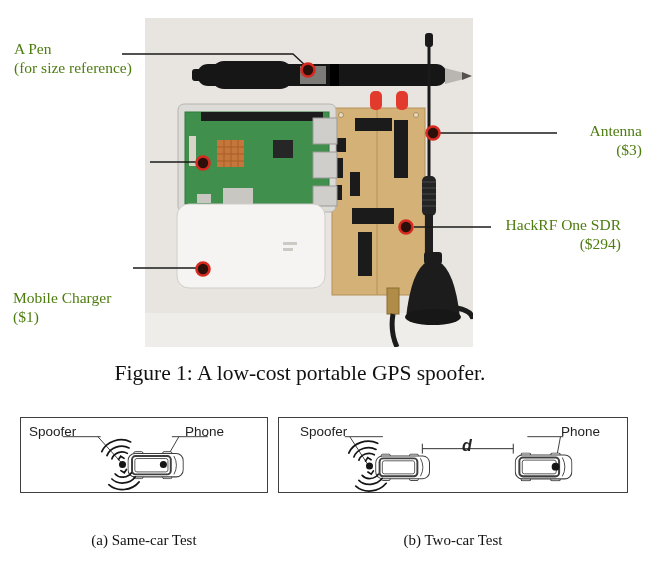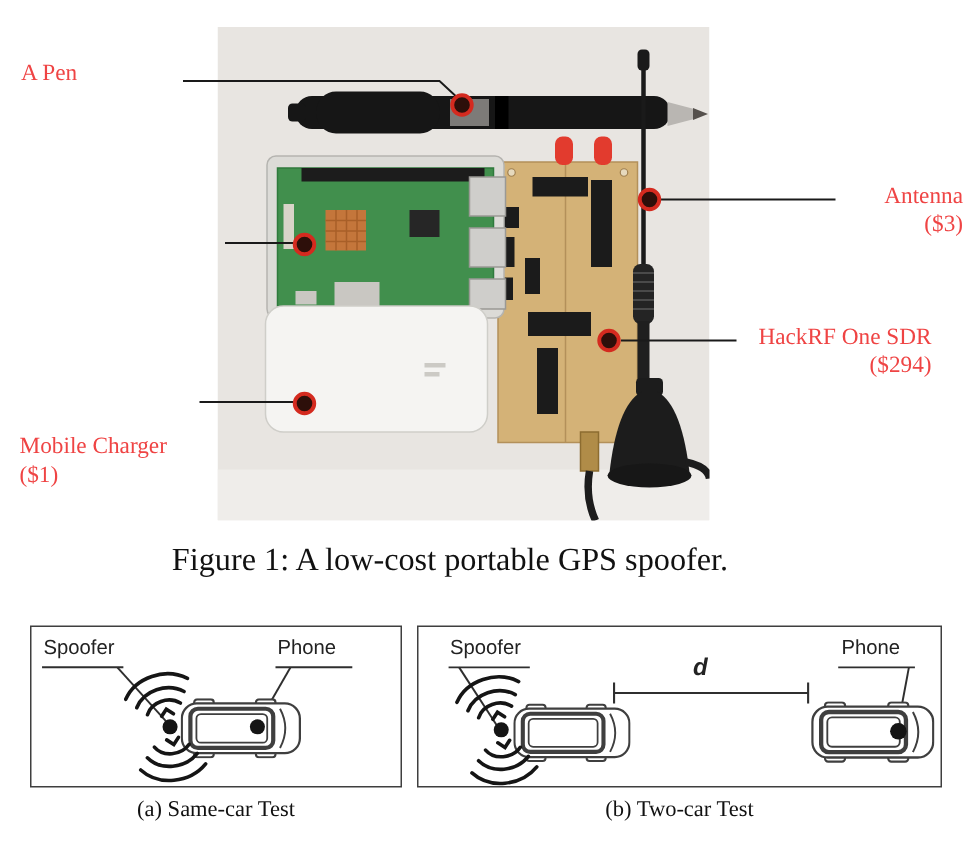--- a/index.html
+++ b/index.html
@@ -1,24 +1,24 @@
 <!DOCTYPE html>
 <html><head>
 <meta charset="utf-8">
 <style>
   html,body{margin:0;padding:0;background:#ffffff;}
   .page{position:relative;width:648px;height:571px;background:#ffffff;overflow:hidden;
         font-family:"Liberation Serif", serif;color:#141414;}
   .photo{position:absolute;left:145px;top:18px;width:328px;height:329px;}
   .overlay{position:absolute;left:0;top:0;width:648px;height:412px;pointer-events:none;}
-  .lbl{position:absolute;font-size:15.5px;line-height:1.25;color:#ef4444;white-space:nowrap;}
+  .lbl{position:absolute;font-size:15.5px;line-height:1.25;color:#4d7c0f;white-space:nowrap;}
   .lbl.right{text-align:right;}
   .figcaption{position:absolute;left:0;top:361px;width:600px;text-align:center;
               font-size:21.5px;color:#111;}
-  .panel{position:absolute;top:417px;height:108px;border:1.5px solid #3f3f3f;
+  .panel{position:absolute;top:417px;height:76px;border:1.5px solid #3f3f3f;
          box-sizing:border-box;background:#ffffff;}
   .panel-a{left:20px;width:248px;}
   .panel-b{left:278px;width:350px;}
   .panel svg.diagram{position:absolute;left:0;top:0;width:100%;height:100%;}
   .plbl{position:absolute;font-family:"Liberation Sans", sans-serif;font-size:13.5px;
         color:#222;white-space:nowrap;}
   .dlbl{position:absolute;font-family:"Liberation Sans", sans-serif;font-size:16px;
         font-weight:bold;font-style:italic;color:#222;}
   .subcap{position:absolute;top:532px;font-size:15px;color:#111;text-align:center;}
   .subcap.a{left:20px;width:248px;}
@@ -154,20 +154,21 @@
         <circle cx="203" cy="163" r="6.5"></circle>
         <circle cx="203" cy="269" r="6.5"></circle>
         <circle cx="433" cy="133" r="6.5"></circle>
         <circle cx="406" cy="227" r="6.5"></circle>
       </g>
     </g>
   </svg>
 
   <div class="lbl" style="left:14px;top:39px;">
     <div>A Pen</div>
+    <div>(for size reference)</div>
   </div>
   <div class="lbl" style="left:13px;top:256px;margin-top:32px;">
     <div>Mobile Charger</div>
     <div>($1)</div>
   </div>
   <div class="lbl right" style="right:6px;top:121px;">
     <div>Antenna</div>
     <div>($3)</div>
   </div>
   <div class="lbl right" style="right:27px;top:215px;">

